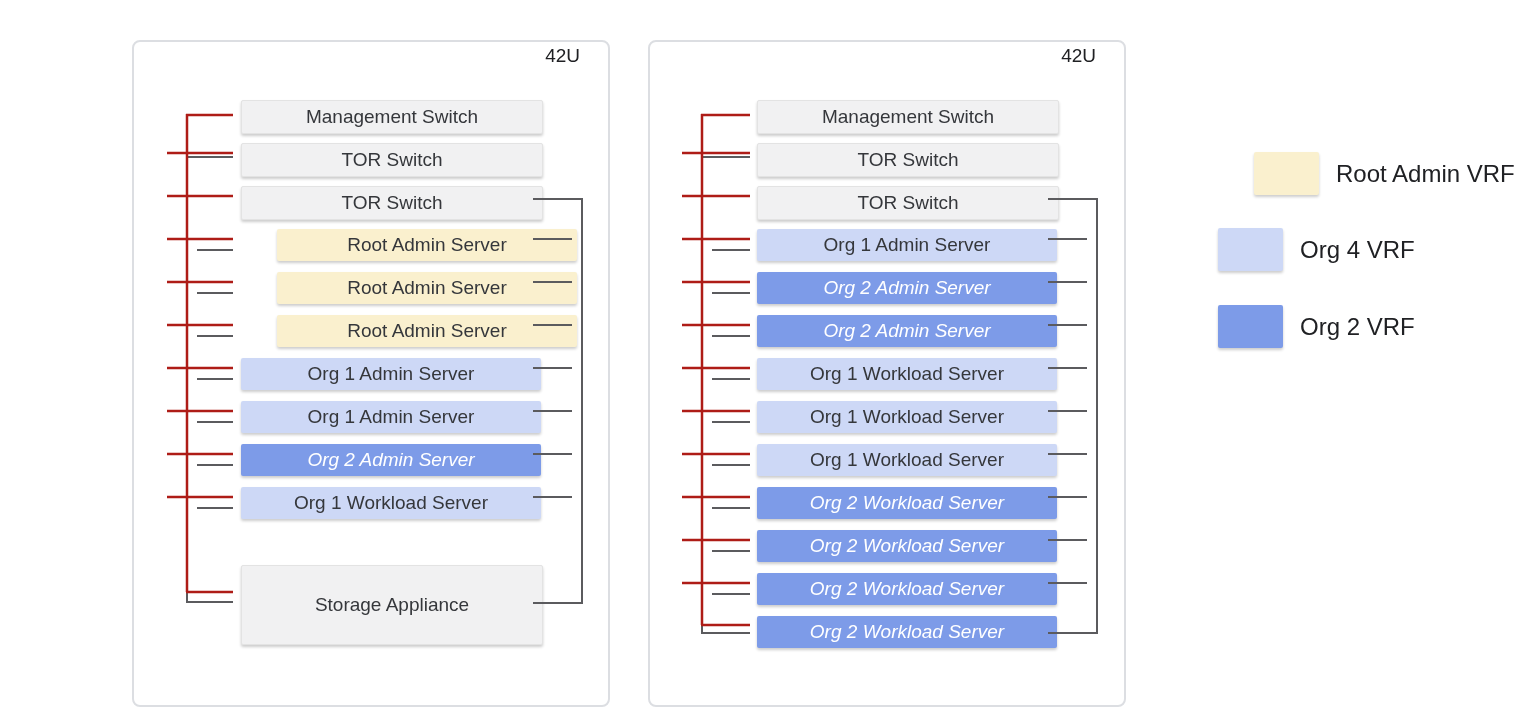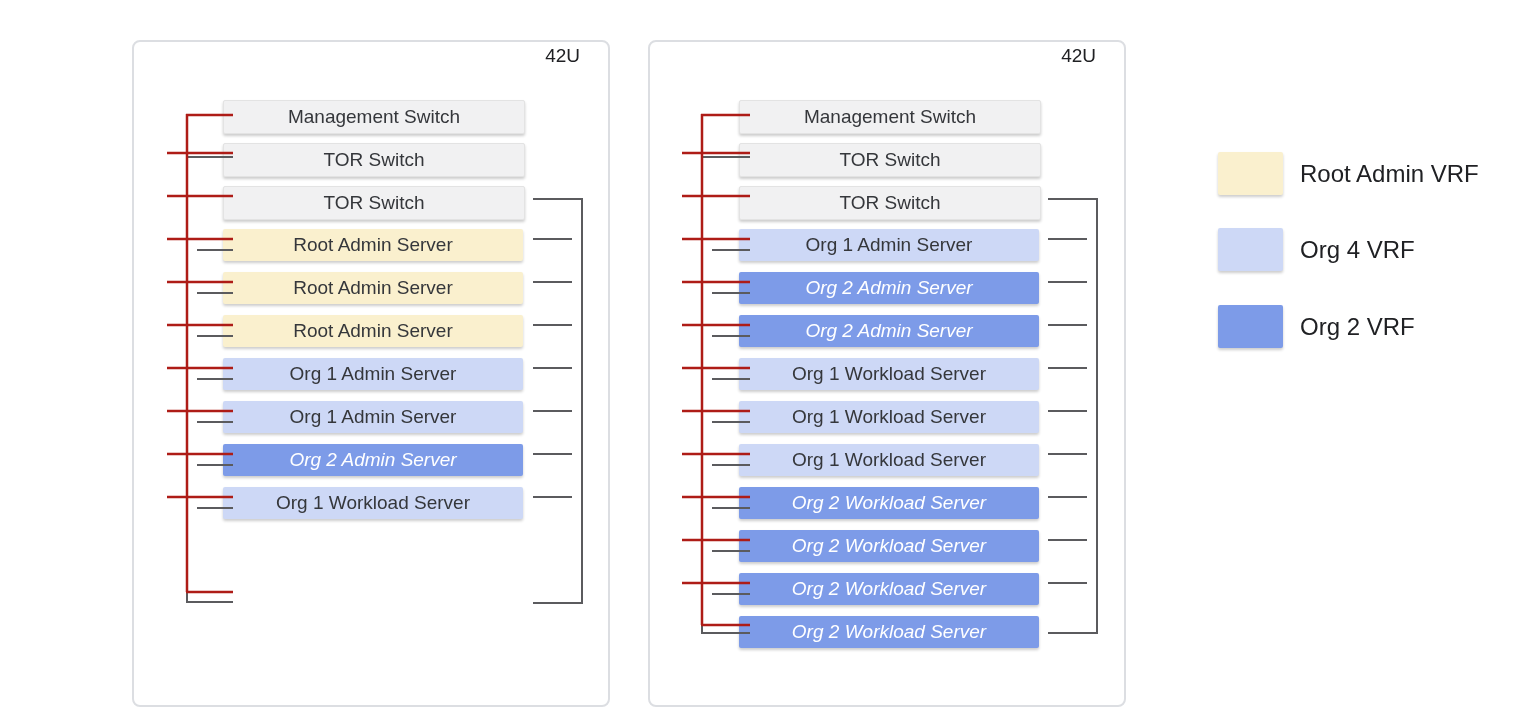--- a/index.html
+++ b/index.html
@@ -25,27 +25,27 @@
     position:absolute;top:40px;width:474px;height:663px;background:#fff;
     border:2px solid var(--rack-border);border-radius:8px;z-index:1;
   }
   #rack1{left:132px;}
   #rack2{left:648px;}
   .rack-cap{
     position:absolute;top:3px;right:28px;font-size:19px;color:var(--legend-text);
     z-index:3;
   }
   .unit{
-    position:absolute;left:89px;width:300px;height:32px;z-index:3;
+    position:absolute;left:107px;width:300px;height:32px;z-index:3;
     display:flex;align-items:center;justify-content:center;
     font-size:19px;color:var(--text);border-radius:2px;
     box-shadow:0 2px 3px rgba(0,0,0,0.2);white-space:nowrap;
   }
   .u-gray{background:var(--equipment);border:1px solid #e3e3e3;}
-  .u-cream{background:var(--root-admin-vrf);}
+  .u-cream{background:var(--root-admin-vrf);margin-left:36px;}
   .u-lblue{background:var(--org1-vrf);}
   .u-blue{background:var(--org2-vrf);color:#fff;font-style:italic;}
   .u-storage{height:78px;}
   .legend{position:absolute;left:1218px;top:152px;z-index:3;}
   .lg-row{position:absolute;left:0;display:flex;align-items:center;}
   .sw{
     width:65px;height:43px;border-radius:2px;flex:0 0 auto;
     box-shadow:0 2px 3px rgba(0,0,0,0.2);
   }
   .lg-label{margin-left:17px;font-size:24px;color:var(--legend-text);white-space:nowrap;}
@@ -151,20 +151,21 @@
     <div class="unit u-gray" style="top:58px">Management Switch</div>
     <div class="unit u-gray" style="top:101px">TOR Switch</div>
     <div class="unit u-gray" style="top:144px">TOR Switch</div>
     <div class="unit u-cream" style="top:187px">Root Admin Server</div>
     <div class="unit u-cream" style="top:230px">Root Admin Server</div>
     <div class="unit u-cream" style="top:273px">Root Admin Server</div>
     <div class="unit u-lblue" style="top:316px">Org 1 Admin Server</div>
     <div class="unit u-lblue" style="top:359px">Org 1 Admin Server</div>
     <div class="unit u-blue" style="top:402px">Org 2 Admin Server</div>
     <div class="unit u-lblue" style="top:445px">Org 1 Workload Server</div>
+    <div class="unit u-gray u-storage" style="top:523px">Storage Appliance</div>
   </div>
 
   <div class="rack" id="rack2">
     <div class="rack-cap">42U</div>
     <div class="unit u-gray" style="top:58px">Management Switch</div>
     <div class="unit u-gray" style="top:101px">TOR Switch</div>
     <div class="unit u-gray" style="top:144px">TOR Switch</div>
     <div class="unit u-lblue" style="top:187px">Org 1 Admin Server</div>
     <div class="unit u-blue" style="top:230px">Org 2 Admin Server</div>
     <div class="unit u-blue" style="top:273px">Org 2 Admin Server</div>

